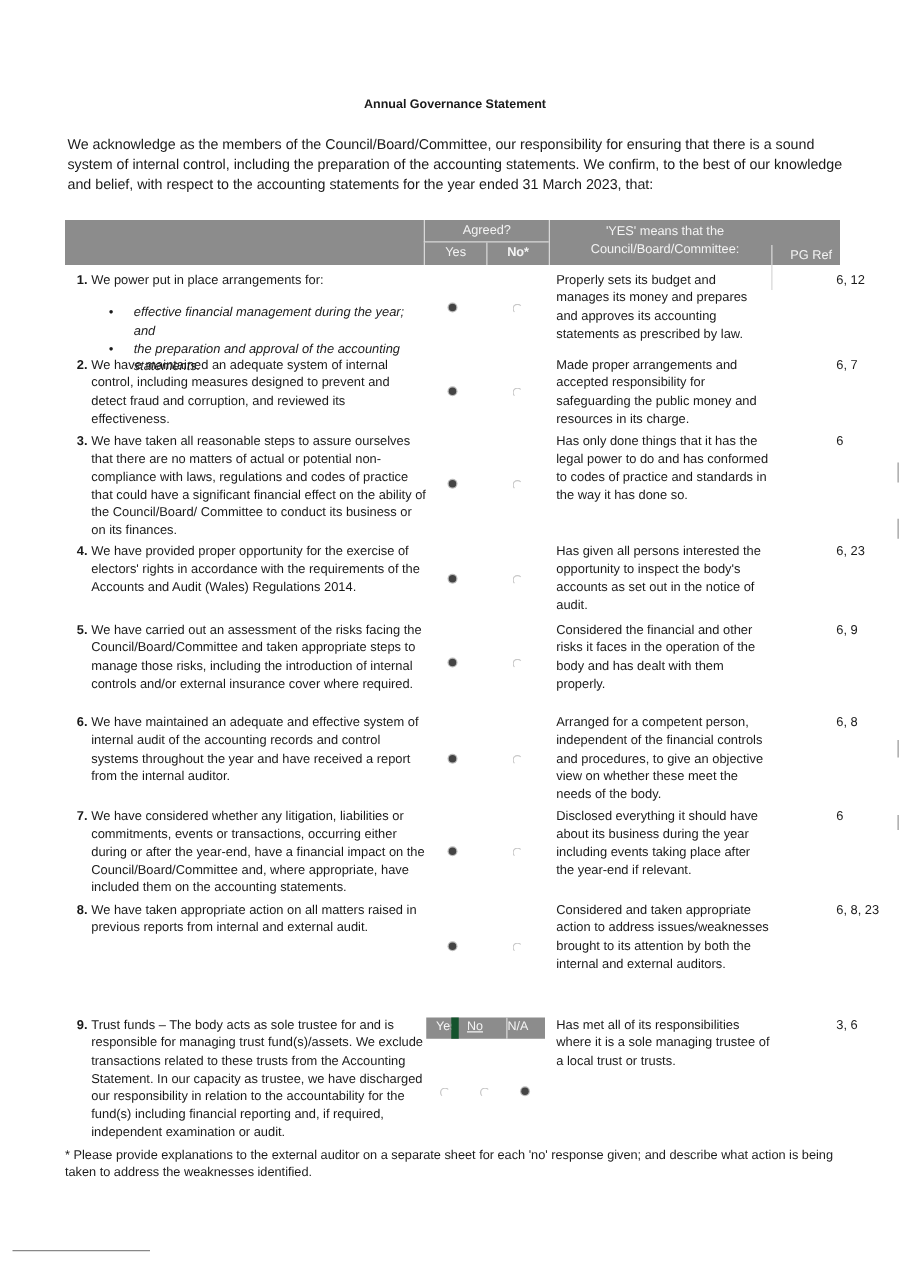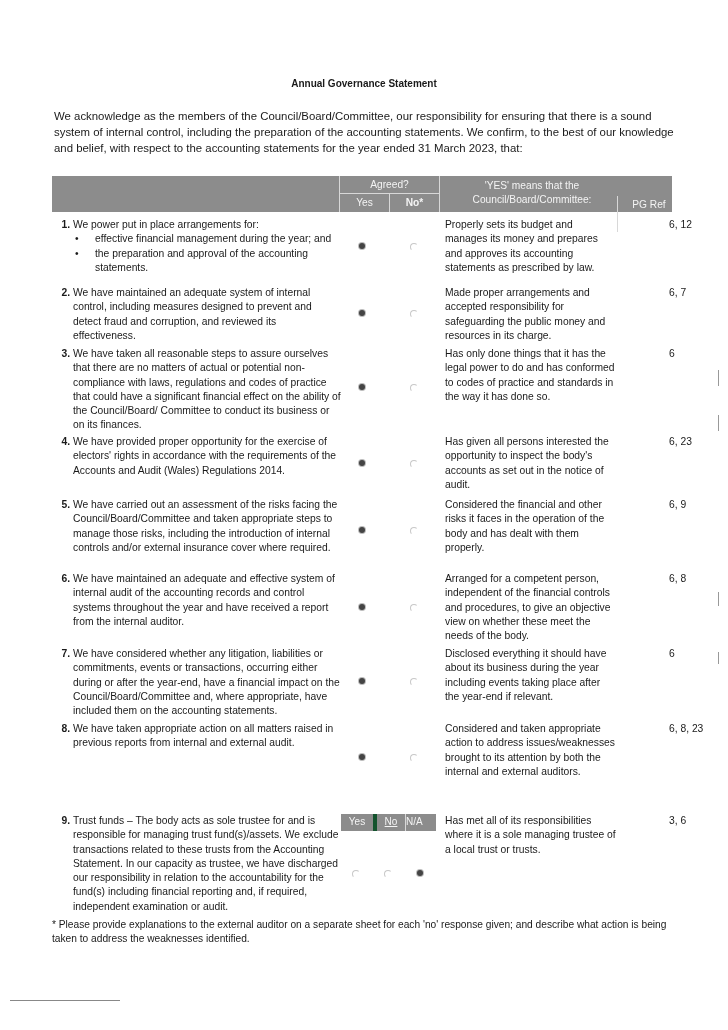--- a/index.html
+++ b/index.html
@@ -19,30 +19,30 @@
                border-left:1px solid #d8d8d8;font-weight:bold; }
     .hdr .means { left:387px; top:0; width:178px; height:36px; padding:3px 0 0 7px; line-height:14px;
                   border-left:1px solid #d8d8d8; }
     .hdr .pg { left:565px; top:0; width:55px; height:36px; padding:3px 0 0 8px;
                border-left:1px solid #d8d8d8;margin-top:20px; }
     .row { position:absolute; left:52px; width:620px; font-size:10.3px; line-height:14.3px; }
     .row .num { position:absolute; left:0; top:0; width:18px; font-weight:bold; text-align:right; }
     .row .stmt { position:absolute; left:21px; top:0; width:268px; }
     .row .means { position:absolute; left:393px; top:0; width:172px; }
     .row .pg { position:absolute; left:573px; top:0; width:50px;margin-left:44px; }
-    .row ul { margin:0; padding:0 0 0 22px; list-style:none; }
+    .row ul { margin:12px; padding:0 0 0 22px; list-style:none;font-style:italic; }
     .row li { position:relative; }
     .row li::before { content:"\2022"; position:absolute; left:-20px; }
     .radio { position:absolute; width:6px; height:6px; border-radius:50%; }
     .radio.on { background:#444; box-shadow:0 0 0 1px #bbb; }
     .radio.off { border:1px solid #c8c8c8; border-right-color:transparent; border-bottom-color:transparent; background:transparent; }
     .hdr9 { position:absolute; left:341px; top:814px; width:95px; height:17px; background:#8c8c8c; color:#f4f4f4; font-size:10px; }
     .hdr9 div { position:absolute; top:0; height:17px; box-sizing:border-box; text-align:center; padding-top:2px; }
     .hdr9 .c0 { left:0; width:32px; }
-    .hdr9 .c1 { left:32px; width:32px; border-left:4px solid #14532d;text-decoration:underline; }
+    .hdr9 .c1 { left:20px; width:32px; border-left:6px solid #14532d;text-decoration:underline; }
     .hdr9 .c2 { left:64px; width:15px; border-left:1px solid #d8d8d8; }
     .footnote { position:absolute; top:918px; left:52px; width:620px; font-size:10.2px; line-height:14px; }
     .scanline { position:absolute; left:10px; top:1000px; width:110px; height:1px; background:#888; }
     .scanmark { position:absolute; width:1px; background:#999; }
   </style>
 </head>
 <body>
 
 <div class="title">Annual Governance Statement</div>
 <div class="intro">We acknowledge as the members of the Council/Board/Committee, our responsibility for ensuring that there is a sound system of internal control, including the preparation of the accounting statements. We confirm, to the best of our knowledge and belief, with respect to the accounting statements for the year ended 31 March 2023, that:</div>

